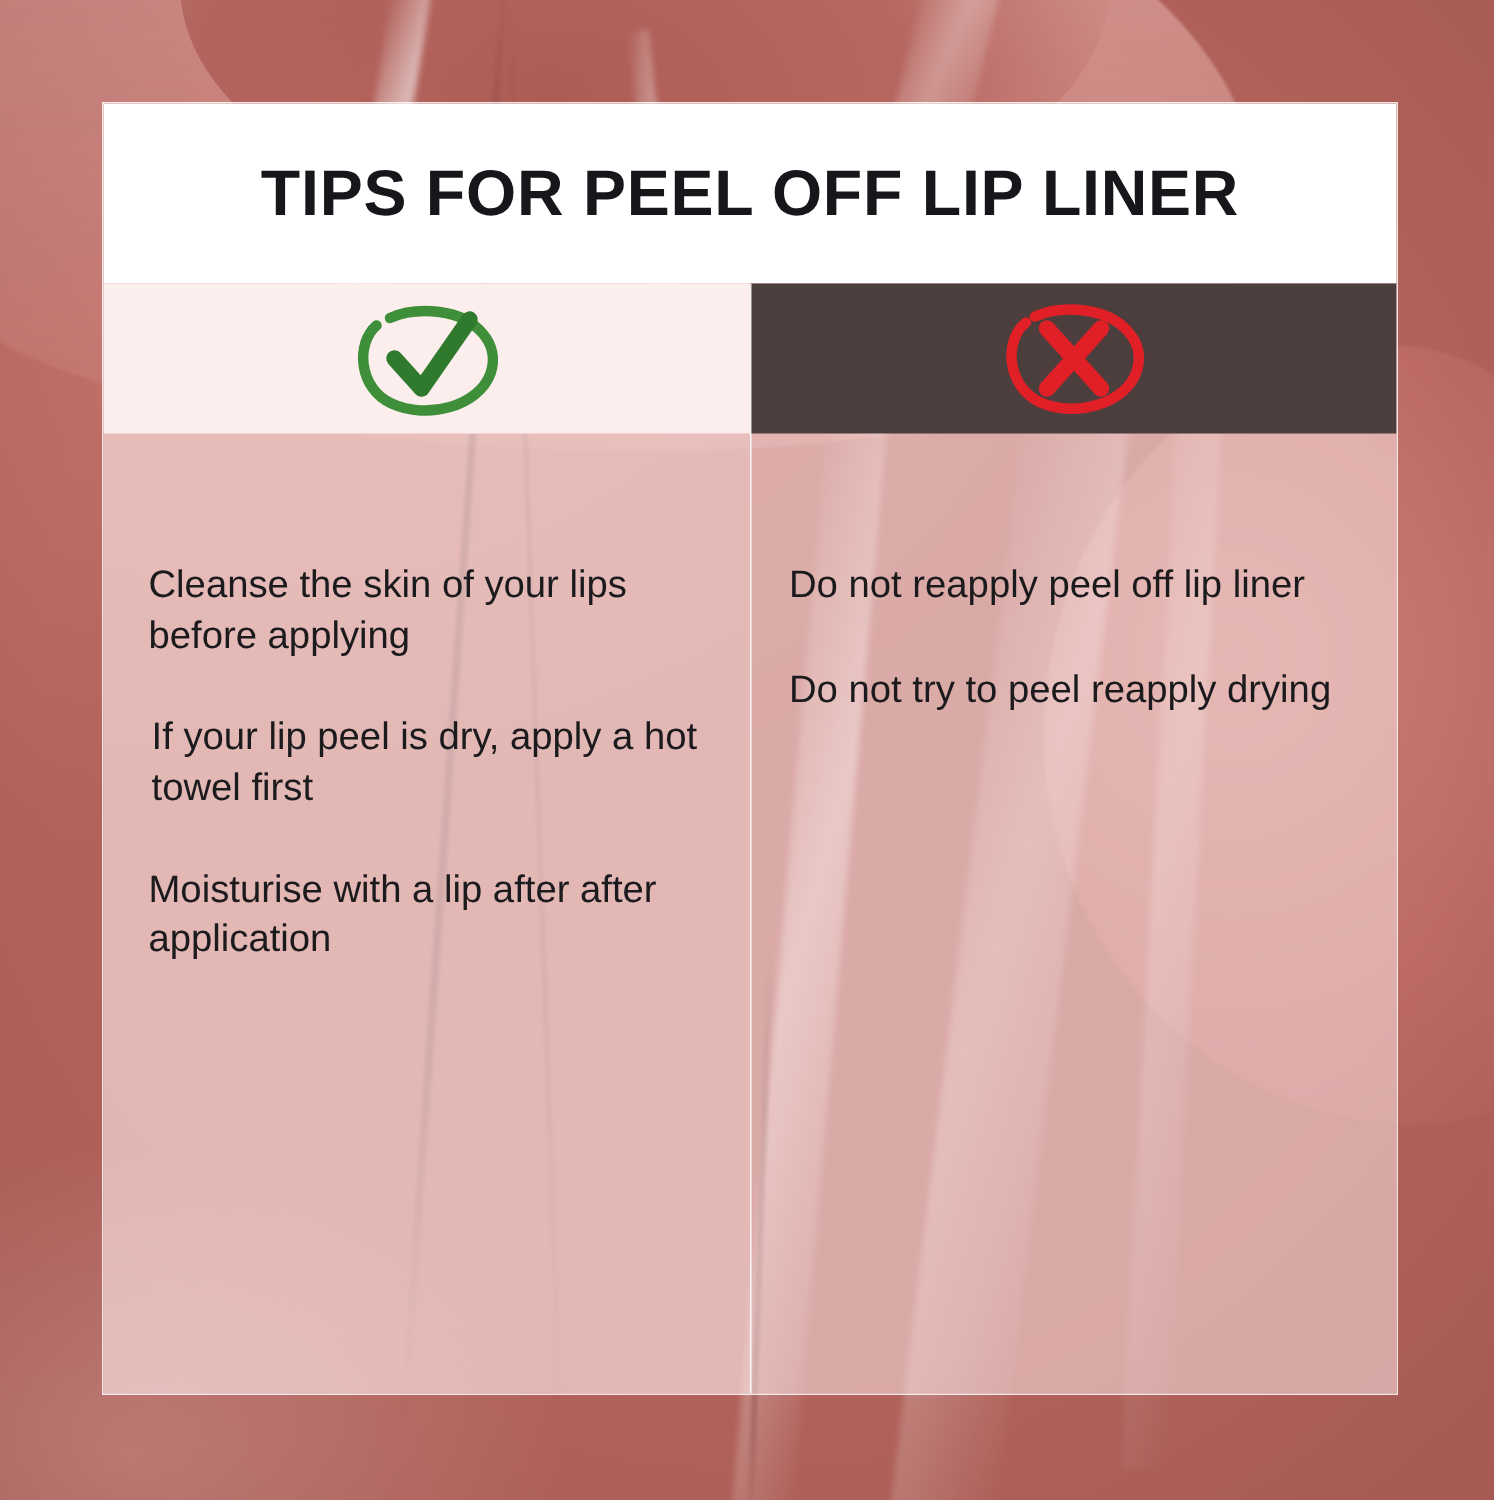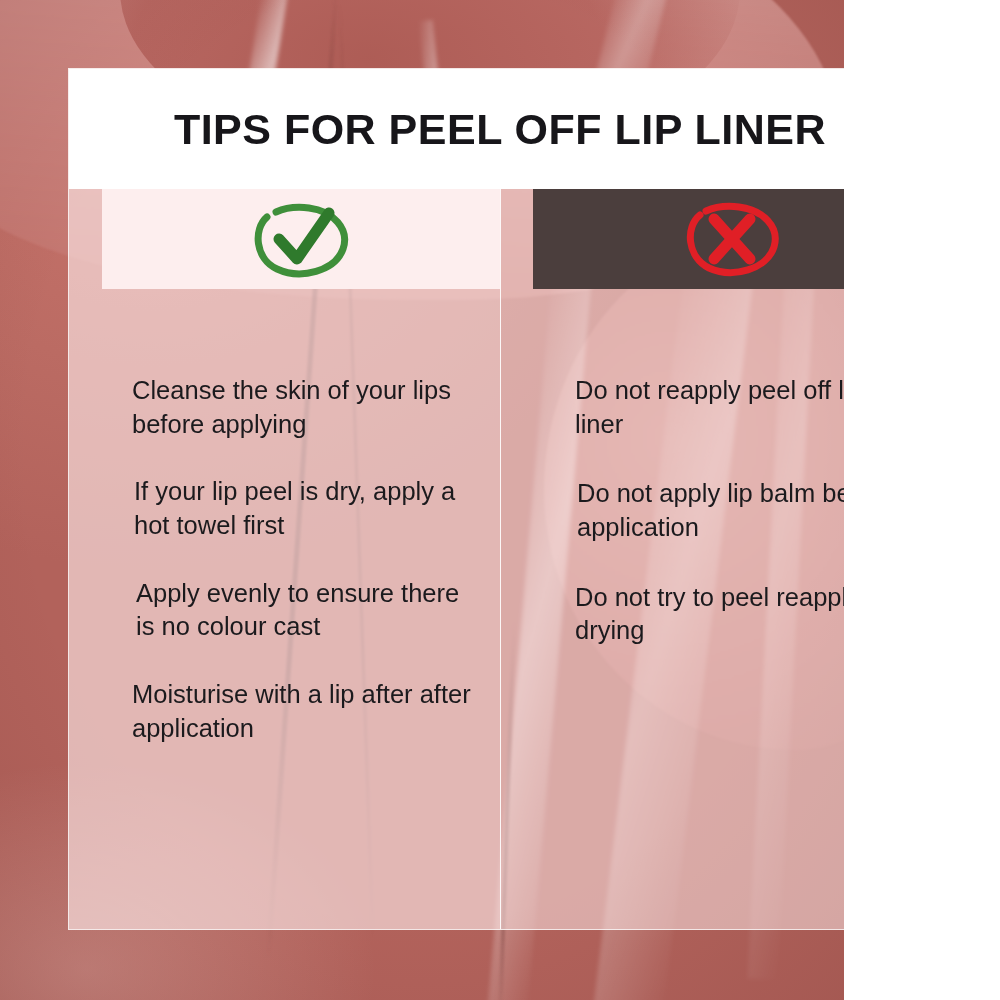--- a/index.html
+++ b/index.html
@@ -6,21 +6,21 @@
     margin: 0;
     padding: 0;
     width: 1000px;
     height: 1000px;
     overflow: hidden;
     font-family: "Liberation Sans", sans-serif;
   }
 
   #root {
     position: relative;
-    width: 844px;
+    width: 996px;
     height: 1000px;
     background: #c0736b;
     overflow: hidden;
   }
 
   
   .bg-base {
     position: absolute;
     inset: 0;
     background:
@@ -126,21 +126,20 @@
     left: 0;
     top: 120px;
     width: 100%;
     height: 742px;
     display: flex;
   }
   .col {
     position: relative;
     width: 50%;
     box-sizing: border-box;
-    padding-left: 33px;
   }
   .col.left  { background: rgba(255,236,235,.62); }
   .col.right { background: rgba(255,236,235,.52); }
 
   .col-divider {
     position: absolute;
     left: 50%;
     top: 120px;
     width: 1px;
     height: 742px;
@@ -162,21 +161,21 @@
     box-sizing: border-box;
   }
   .tip {
     font-size: 25.5px;
     line-height: 1.32;
     color: #1b1a1d;
     margin-bottom: 34px;
     font-family: "Liberation Sans", sans-serif;
   }
   .col.right .tips { padding-left: 26px; }
-  .col.right .tip { margin-bottom: 36px; margin-left: 16px; }
+  .col.right .tip { margin-bottom: 36px; }
   .tip.t2 { padding-left: 2px; }
   .tip.t3 { padding-left: 4px; }
 
   svg { display: block; }
 </style>
 </head>
 <body>
 
 <div id="root">
 
@@ -209,38 +208,36 @@
           <span>
             <svg width="108" height="84" viewBox="0 0 108 84">
               <path d="M20 20 C6 32, 8 62, 30 72 C54 83, 88 74, 96 52 C103 32, 86 14, 62 11 C50 9.5, 38 11, 29 15" fill="none" stroke="#3f8f3a" stroke-width="7" stroke-linecap="round"></path>
               <path d="M32 42 L50 62 L82 16" fill="none" stroke="#2f7a2c" stroke-width="11" stroke-linecap="round" stroke-linejoin="round"></path>
             </svg>
           </span>
         </div>
         <div class="tips">
           <div class="tip t1">Cleanse the skin of your lips before applying</div>
           <div class="tip t2">If your lip peel is dry, apply a hot towel first</div>
-          <div class="tip t3">Apply evenly to ensure there is no colour cast</div>
           <div class="tip t1">Moisturise with a lip after after application</div>
         </div>
       </div>
 
       <div class="col right">
         <div class="icon-band bad">
           <span>
             <svg width="108" height="84" viewBox="0 0 108 84">
               <path d="M22 18 C7 30, 9 60, 31 71 C55 82, 89 72, 96 50 C102 30, 85 13, 61 10 C49 8.5, 37 10, 28 14" fill="none" stroke="#e01f26" stroke-width="7" stroke-linecap="round"></path>
               <path d="M36 22 L72 62" fill="none" stroke="#e01f26" stroke-width="11" stroke-linecap="round"></path>
               <path d="M72 22 L36 62" fill="none" stroke="#e01f26" stroke-width="11" stroke-linecap="round"></path>
             </svg>
           </span>
         </div>
         <div class="tips">
           <div class="tip t1">Do not reapply peel off lip liner</div>
-          <div class="tip t2">Do not apply lip balm before application</div>
           <div class="tip t1">Do not try to peel reapply drying</div>
         </div>
       </div>
 
     </div>
 
     <div class="col-divider"></div>
   </div>
 </div>
 

